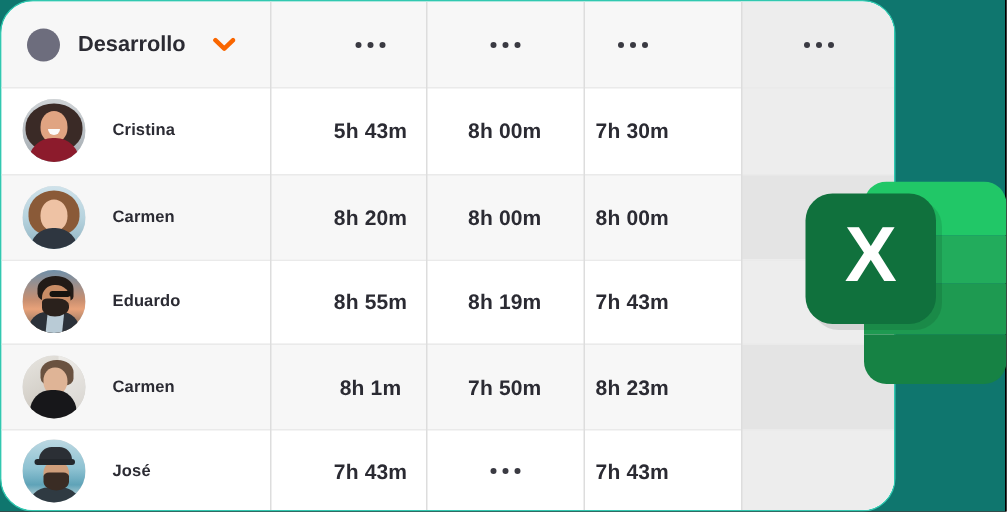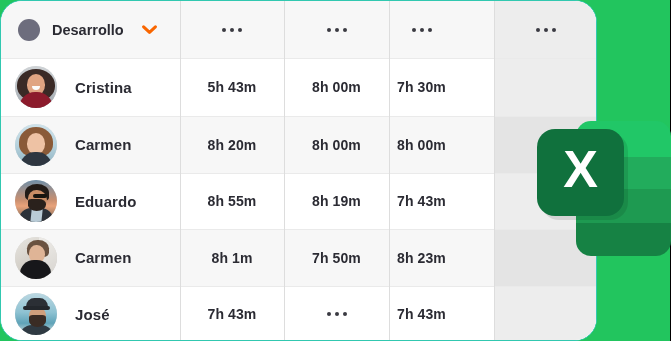--- a/index.html
+++ b/index.html
@@ -9,21 +9,21 @@
     height: 341px;
     background: #000000;
     overflow: hidden;
     font-family: "Liberation Sans", sans-serif;
   }
 
   #stage {
     position: relative;
     width: 670px;
     height: 341px;
-    background: #22c55e;
+    background: #0f766e;
   }
 
   
   #card {
     position: absolute;
     left: 0px;
     top: 0px;
     width: 597px;
     height: 341px;
     background: #ffffff;
@@ -60,21 +60,21 @@
     height: 42px;
     border-radius: 50%;
     flex: 0 0 42px;
     overflow: hidden;
     position: relative;
     background: #ddd;
   }
 
   .name-label {
     margin-left: 18px;
-    font-size: 15px;
+    font-size: 11px;
     font-weight: bold;
     color: #2b2b33;
     letter-spacing: 0.1px;
   }
 
   
   .hdr-left {
     position: absolute;
     left: 0; top: 0;
     width: 179px; height: 100%;
@@ -106,21 +106,21 @@
     top: 0;
     height: 100%;
     display: flex;
     align-items: center;
     justify-content: center;
     font-size: 14px;
     font-weight: bold;
     color: #2b2b33;
     letter-spacing: 0.1px;
   }
-  .c1 { left: 179px; width: 104px; }
+  .c1 { left: 194px; width: 104px; }
   .c2 { left: 283px; width: 105px; }
   .c3 { left: 368px; width: 105px; }
   .c4 { left: 493px; width: 104px; }
 
   
   .shade-light { background: #ededed; }
   .shade-dark  { background: #e4e4e4; }
 
   
   .vdiv {

